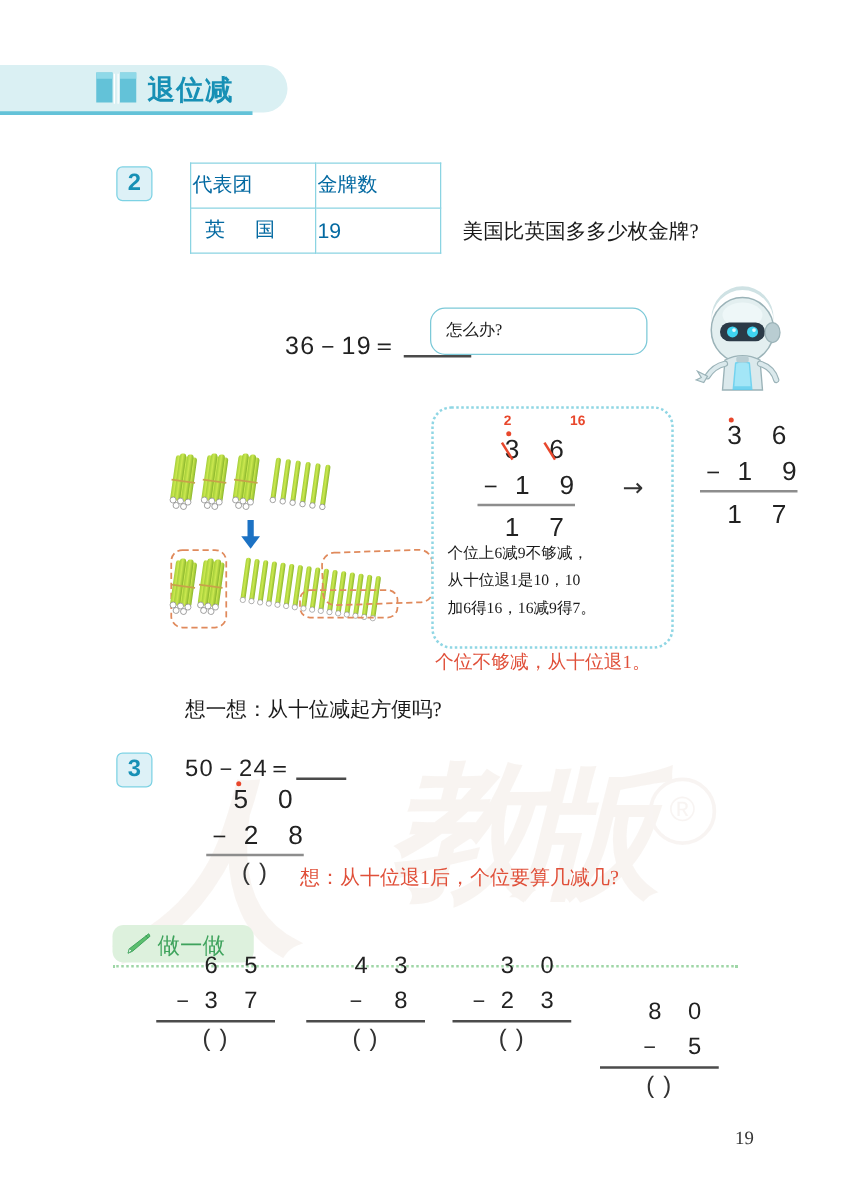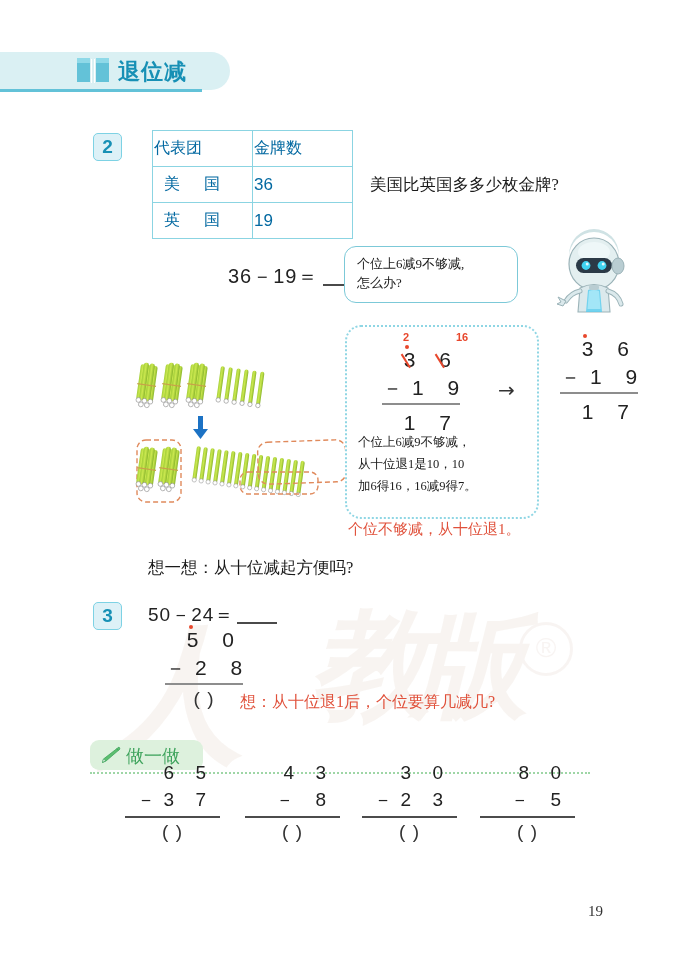--- a/index.html
+++ b/index.html
@@ -458,40 +458,35 @@
 
 <div class="qnum n2">2</div>
 
 <table class="medal-table">
   <tbody>
       <tr>
     <td>代表团</td>
     <td>金牌数</td>
   </tr>
   <tr>
-    <td class="country">美 国</td>
-    <td class="num">36</td>
-  </tr>
-  <tr>
     <td class="country">英 国</td>
     <td class="num">19</td>
   </tr>
 </tbody>
   </table>
 
 <div class="question-text">美国比英国多多少枚金牌?</div>
 
 <div class="main-eq">
   <span>36－19＝</span><span class="blank-line"></span>
 </div>
 
 <div class="bubble-tail"></div>
 <div class="bubble-tail-in"></div>
 <div class="bubble">
-  <div>个位上6减9不够减,</div>
   <div>怎么办?</div>
 </div>
 
 <svg class="robot" viewBox="0 0 92 86">
   <ellipse cx="46" cy="36" rx="25" ry="26" fill="#e3eff0" stroke="#9bb3b8" stroke-width="1.2"></ellipse>
   <path d="M21 30 a25 26 0 0 1 50 0 l0 -3 a25 26 0 0 0 -50 0 z" fill="#cfe2e4"></path>
   <ellipse cx="46" cy="24" rx="16" ry="10" fill="#eef7f8"></ellipse>
   <rect x="28" y="30" width="36" height="15" rx="7.5" fill="#2b3a47"></rect>
   <circle cx="38" cy="37.5" r="4.4" fill="#3fd3f0"></circle>
   <circle cx="54" cy="37.5" r="4.4" fill="#3fd3f0"></circle>
@@ -729,20 +724,20 @@
   <div class="prow">－  8</div>
   <div class="pbar"></div>
   <div class="paren-row">(        )</div>
 </div>
 <div class="practice" style="left:362px;">
   <div class="prow">3 0</div>
   <div class="prow">－2 3</div>
   <div class="pbar"></div>
   <div class="paren-row">(        )</div>
 </div>
-<div class="practice" style="left:480px;">
+<div class="practice" style="left:480px;margin-top:37px;">
   <div class="prow">8 0</div>
   <div class="prow">－  5</div>
   <div class="pbar"></div>
   <div class="paren-row">(        )</div>
 </div>
 
 <div class="page-num">19</div>
 
 </body></html>

